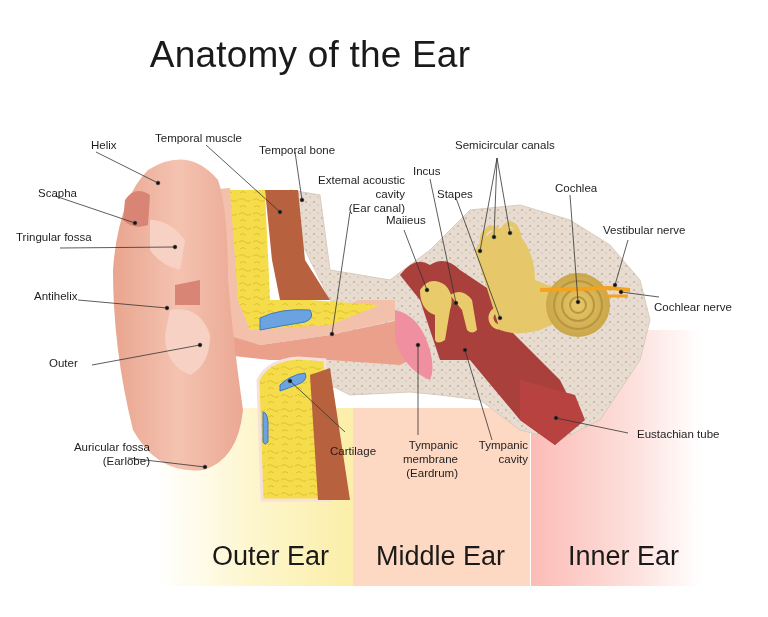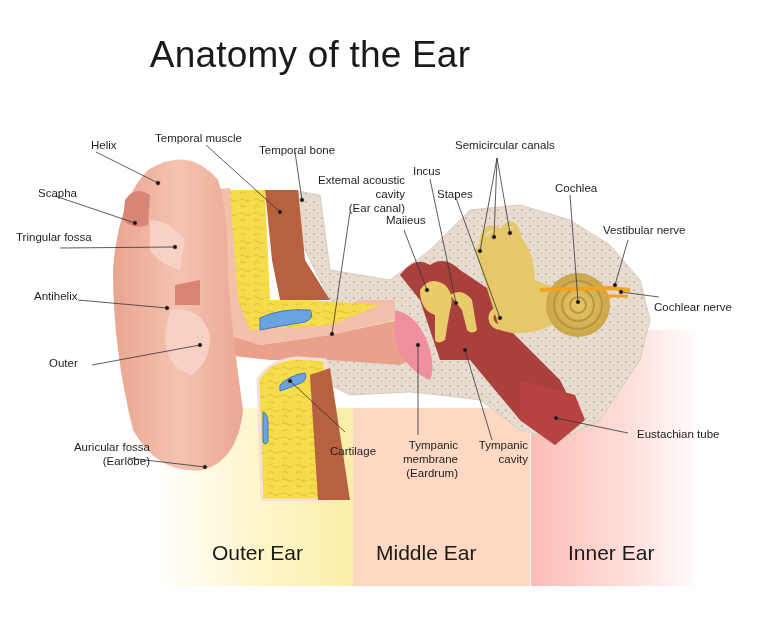--- a/index.html
+++ b/index.html
@@ -3,21 +3,21 @@
 <meta charset="utf-8">
 <style>
   html, body { margin: 0; padding: 0; background: #ffffff; }
   body { width: 768px; height: 617px; position: relative; overflow: hidden;
          font-family: "Liberation Sans", "DejaVu Sans", sans-serif; color: #1a1a1a; }
   .title { position: absolute; left: 0; width: 620px; top: 34px; text-align: center;
            font-size: 37px; font-weight: normal; letter-spacing: 0.2px; }
   svg.art { position: absolute; left: 0; top: 0; }
   .lbl { position: absolute; font-size: 11.5px; line-height: 14px; white-space: nowrap; color: #1e1e1e; }
   .lbl.c { text-align: right; }
-  .region { position: absolute; font-size: 21px; color: #1a1a1a; }
+  .region { position: absolute; font-size: 27px; color: #1a1a1a; }
 </style>
 </head>
 <body>
 
 <svg class="art" width="768" height="617" viewBox="0 0 768 617">
   <defs>
     <linearGradient id="gOuter" x1="0" x2="1" y1="0" y2="0">
       <stop offset="0" stop-color="#ffffff"></stop>
       <stop offset="0.5" stop-color="#fdf6cd"></stop>
       <stop offset="1" stop-color="#fbeea8"></stop>

